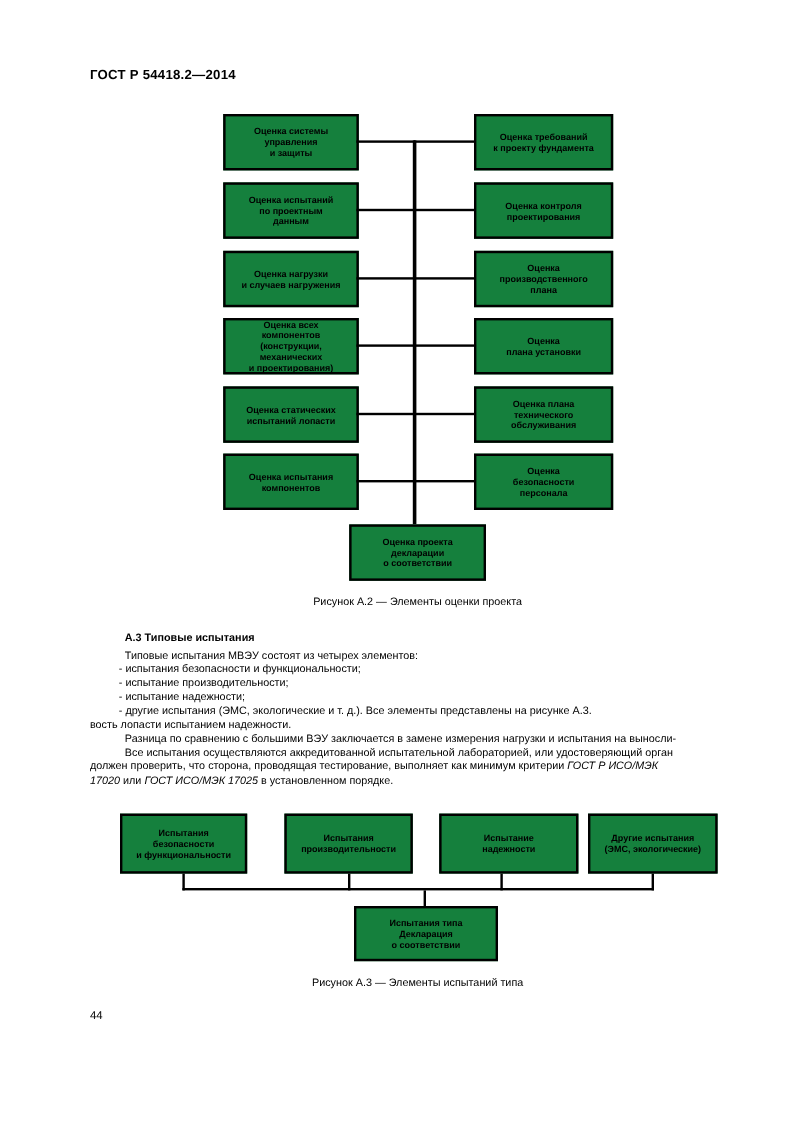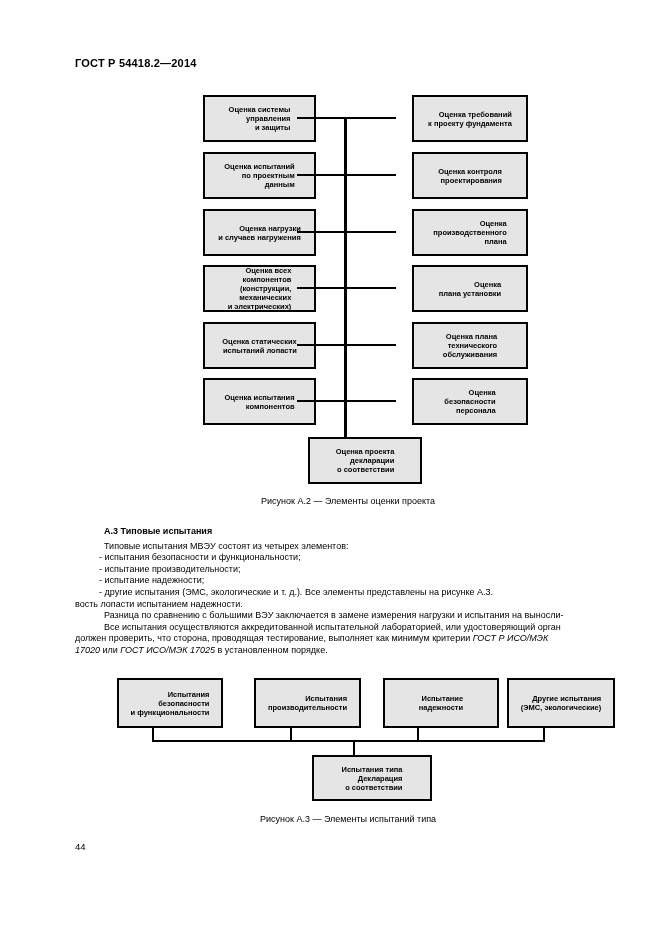--- a/index.html
+++ b/index.html
@@ -8,22 +8,22 @@
     font-family:"Liberation Sans", sans-serif; color:#000; overflow:hidden;
   }
   .header {
     position:absolute; left:75px; top:57px;
     font-size:11px; font-weight:bold; letter-spacing:0.2px;
   }
   
   .fbox {
     position:absolute; box-sizing:border-box; border:2px solid #000;
     display:flex; align-items:center; justify-content:center;
-    text-align:right; font-size:7.5px; font-weight:bold; line-height:9px;
-    white-space:pre-line; background:#e5e5e5;margin-left:17px;
+    text-align:center; font-size:7.5px; font-weight:bold; line-height:9px;
+    white-space:pre-line; background:#15803d;
   }
   
   .d1l { left:186px; width:113px; height:47px; }
   .d1r { left:395px; width:116px; height:47px; }
   .d1l0,.d1r0 { top:95px;  }
   .d1l1,.d1r1 { top:152px; }
   .d1l2,.d1r2 { top:209px; }
   .d1l3,.d1r3 { top:265px; }
   .d1l4,.d1r4 { top:322px; }
   .d1l5,.d1r5 { top:378px; }
@@ -76,21 +76,21 @@
 и защиты</div>
     <div class="fbox d1l d1l1">Оценка испытаний
 по проектным
 данным</div>
     <div class="fbox d1l d1l2">Оценка нагрузки
 и случаев нагружения</div>
     <div class="fbox d1l d1l3">Оценка всех
 компонентов
 (конструкции,
 механических
-и электрических)</div>
+и проектирования)</div>
     <div class="fbox d1l d1l4">Оценка статических
 испытаний лопасти</div>
     <div class="fbox d1l d1l5">Оценка испытания
 компонентов</div>
 
     <div class="fbox d1r d1r0">Оценка требований
 к проекту фундамента</div>
     <div class="fbox d1r d1r1">Оценка контроля
 проектирования</div>
     <div class="fbox d1r d1r2">Оценка

